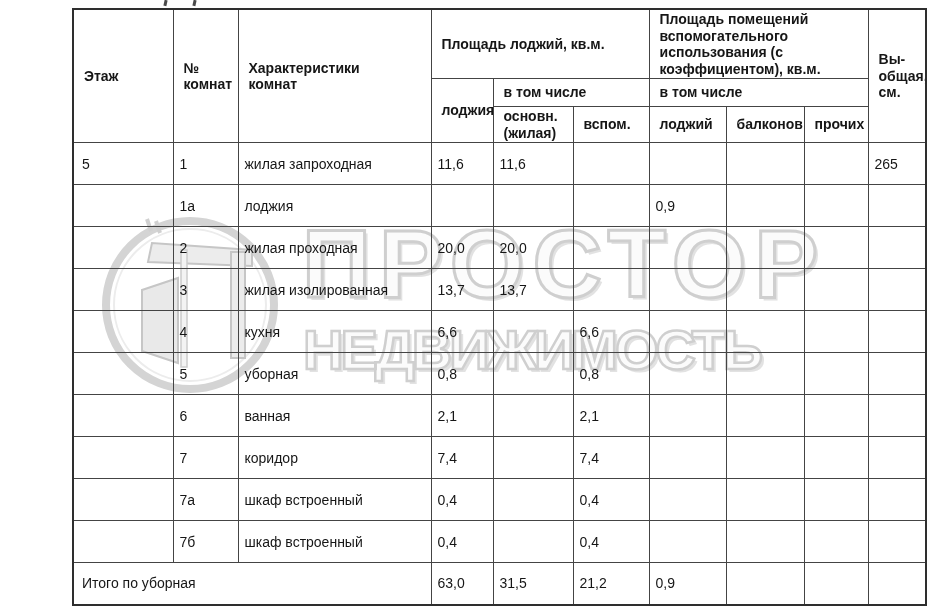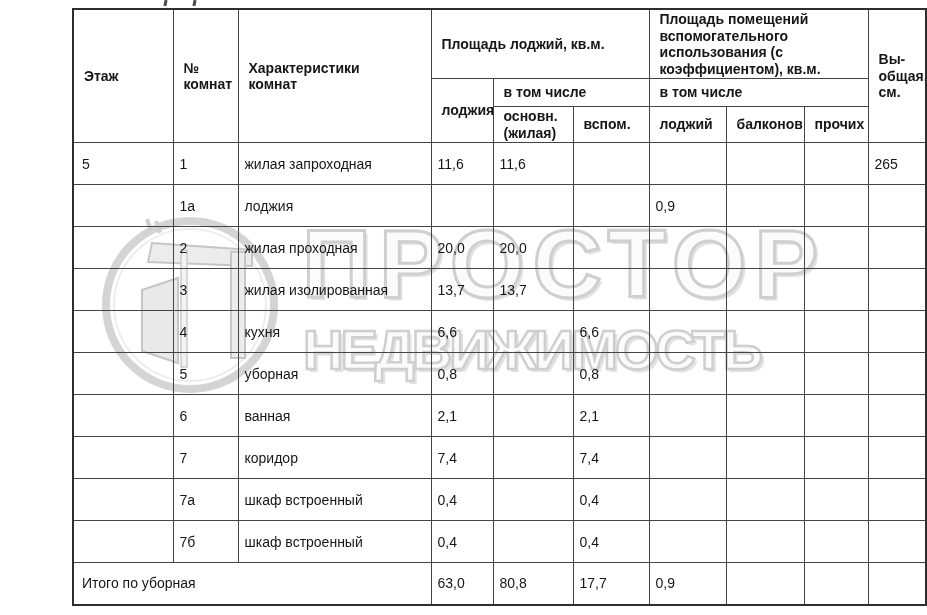--- a/index.html
+++ b/index.html
@@ -276,22 +276,22 @@
       <td>0,4</td>
       <td></td>
       <td></td>
       <td></td>
       <td></td>
     </tr>
 
     <tr class="rdata">
       <td class="c-floor" colspan="3">Итого по уборная</td>
       <td>63,0</td>
-      <td>80,8</td>
-      <td>17,7</td>
+      <td>31,5</td>
+      <td>21,2</td>
       <td>0,9</td>
       <td></td>
       <td></td>
       <td></td>
     </tr>
   </tbody>
     </table>
 
 </div>
 

